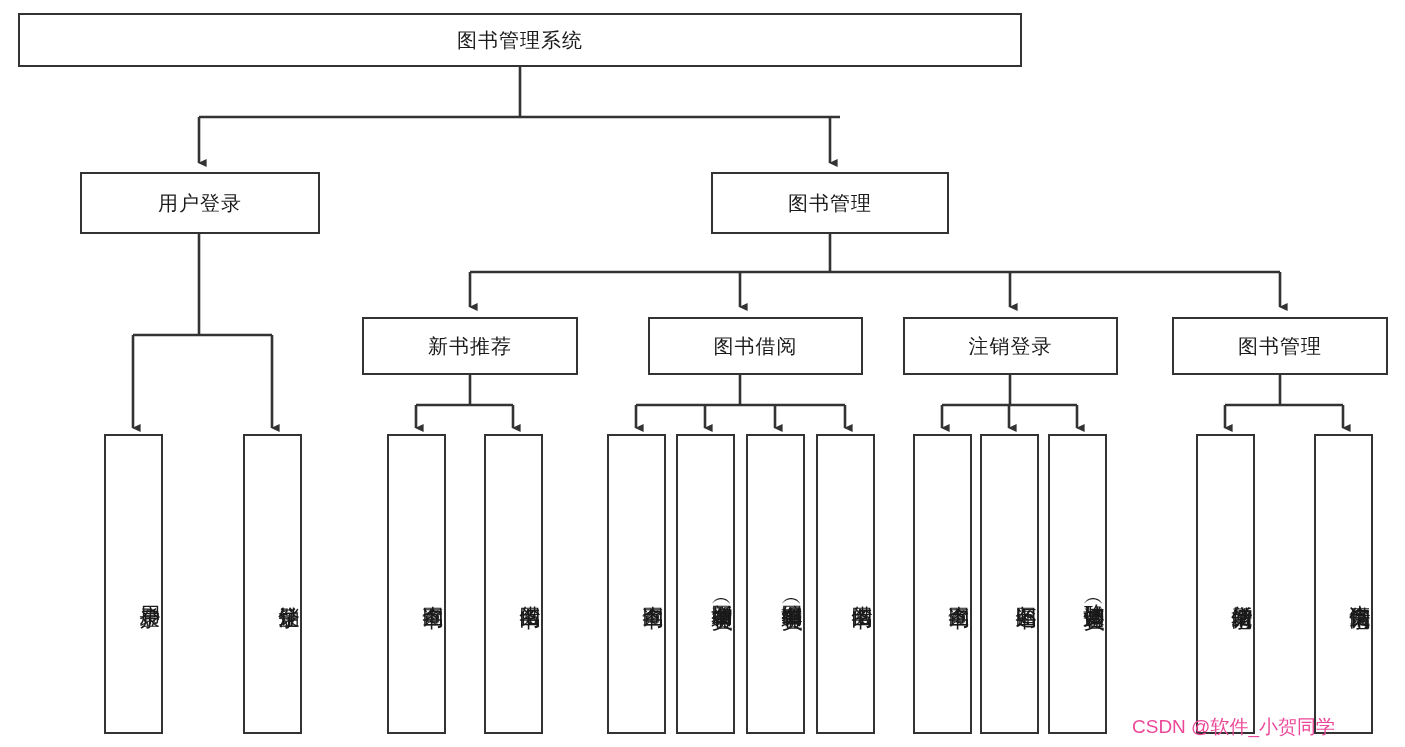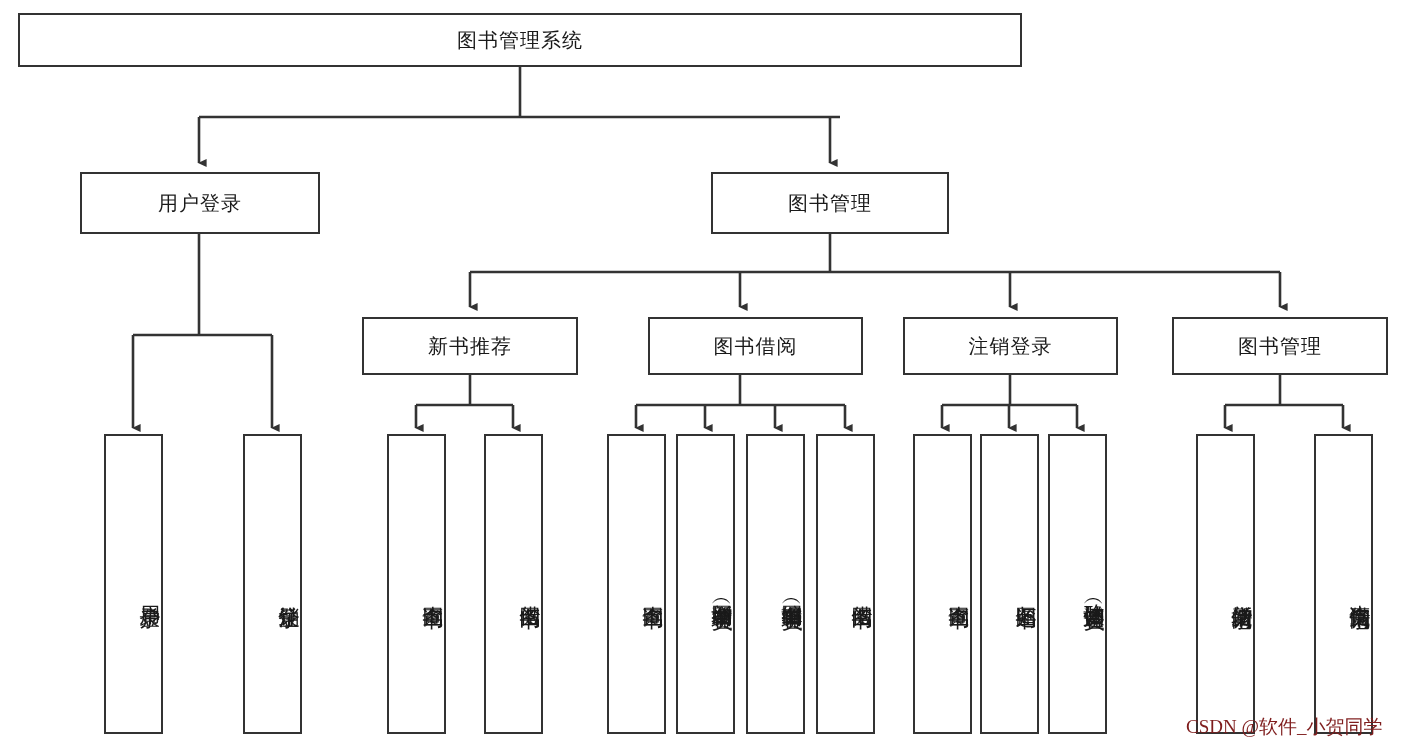--- a/index.html
+++ b/index.html
@@ -45,26 +45,26 @@
   svg.wires {
     position: absolute;
     left: 0;
     top: 0;
     width: 1405px;
     height: 747px;
     pointer-events: none;
   }
   .watermark {
     position: absolute;
-    left: 1186px;
+    left: 1132px;
     top: 714px;
     font-size: 19px;
-    color: #7f1d1d;
+    color: #ec4899;
     white-space: nowrap;
-    font-family: Liberation Serif, serif;
+    font-family: Liberation Sans, sans-serif;
   }
 </style>
 </head>
 <body>
 
 <div id="canvas">
 
   <svg class="wires" viewBox="0 0 1405 747" xmlns="http://www.w3.org/2000/svg">
     <defs>
       <marker id="arr" markerWidth="9" markerHeight="9" refX="4.5" refY="7.6" orient="auto" markerUnits="userSpaceOnUse">

